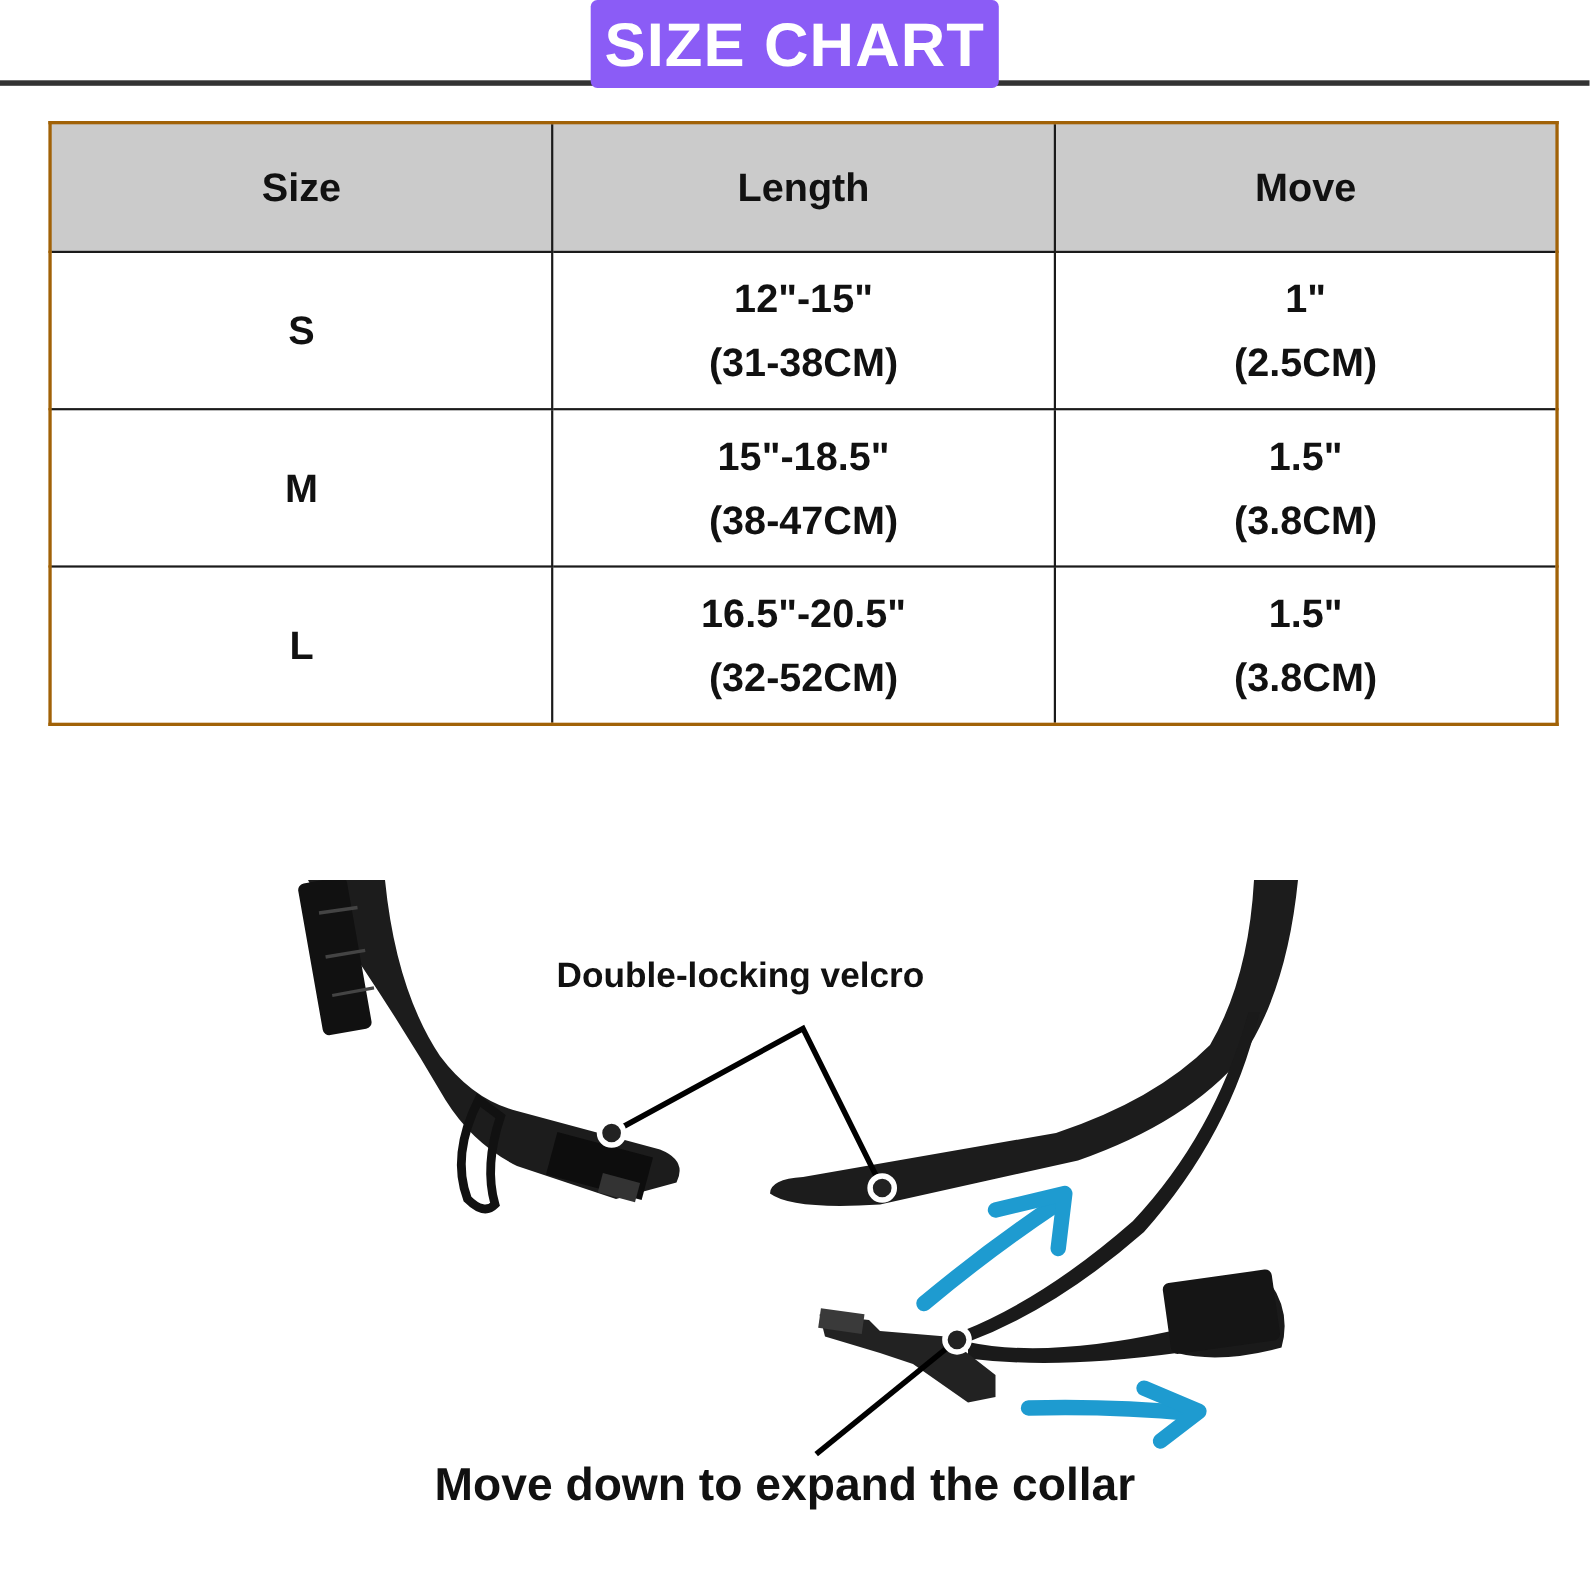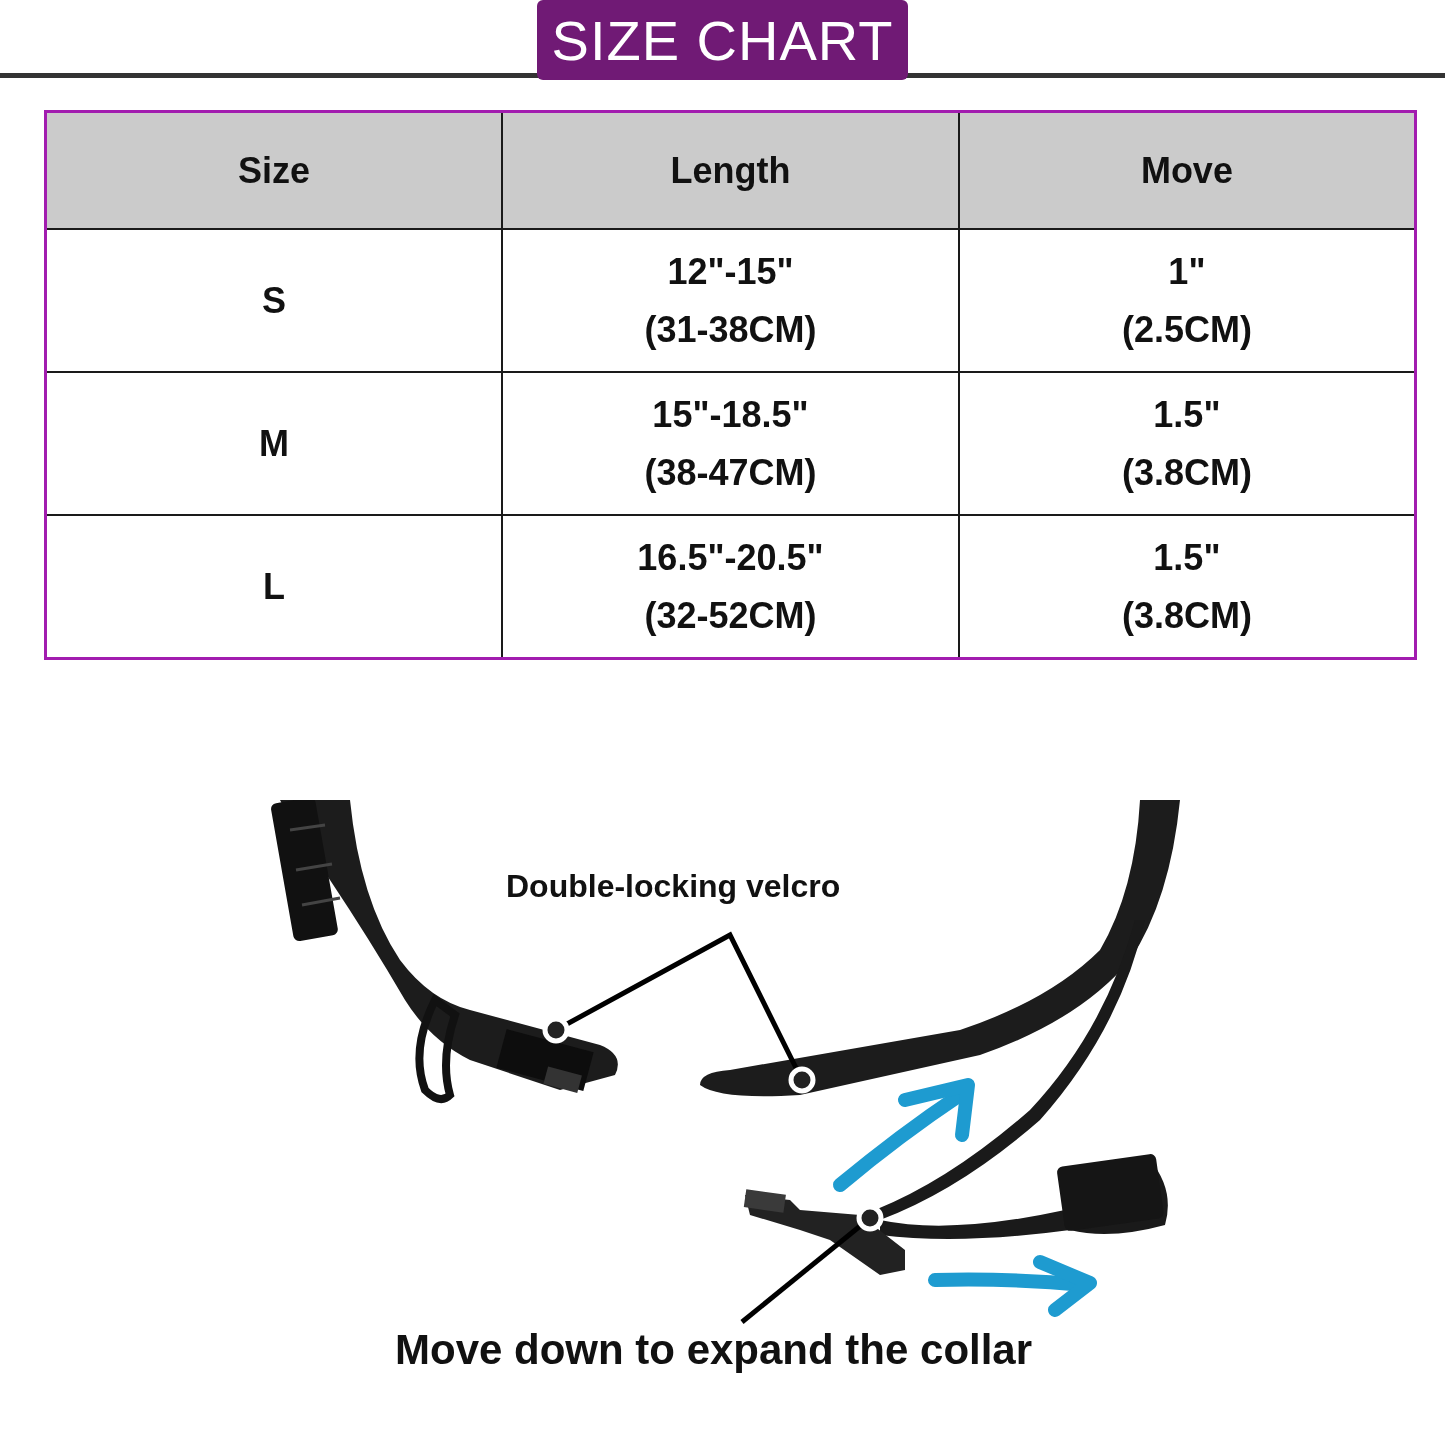--- a/index.html
+++ b/index.html
@@ -8,29 +8,29 @@
     background: #ffffff;
     font-family: "Liberation Sans", "DejaVu Sans", sans-serif;
     color: #111111;
   }
   .rule {
     position: absolute; left: 0; top: 73px; width: 1445px; height: 5px;
     background: #333333;
   }
   .title-tab {
     position: absolute; left: 537px; top: 0; width: 371px; height: 80px;
-    background: #701a75; border-radius: 0 0 6px 6px;
+    background: #8b5cf6; border-radius: 0 0 6px 6px;
     border-top-left-radius: 6px; border-top-right-radius: 6px;
     display: flex; align-items: center; justify-content: center;
-    color: #ffffff; font-weight: normal; font-size: 56px; letter-spacing: 1px;
+    color: #ffffff; font-weight: bold; font-size: 56px; letter-spacing: 1px;
   }
   table.size-table {
     position: absolute; left: 44px; top: 110px; width: 1373px;
     border-collapse: collapse; table-layout: fixed;
-    border: 3px solid #a21caf;
+    border: 3px solid #a16207;
   }
   table.size-table th, table.size-table td {
     border: 2.5px solid #1a1a1a; text-align: center; vertical-align: middle;
     font-weight: bold;
   }
   table.size-table th {
     background: #cbcbcb; height: 113px; font-size: 36px;
   }
   table.size-table td {
     background: #ffffff; height: 139px; font-size: 36px; line-height: 58px;

